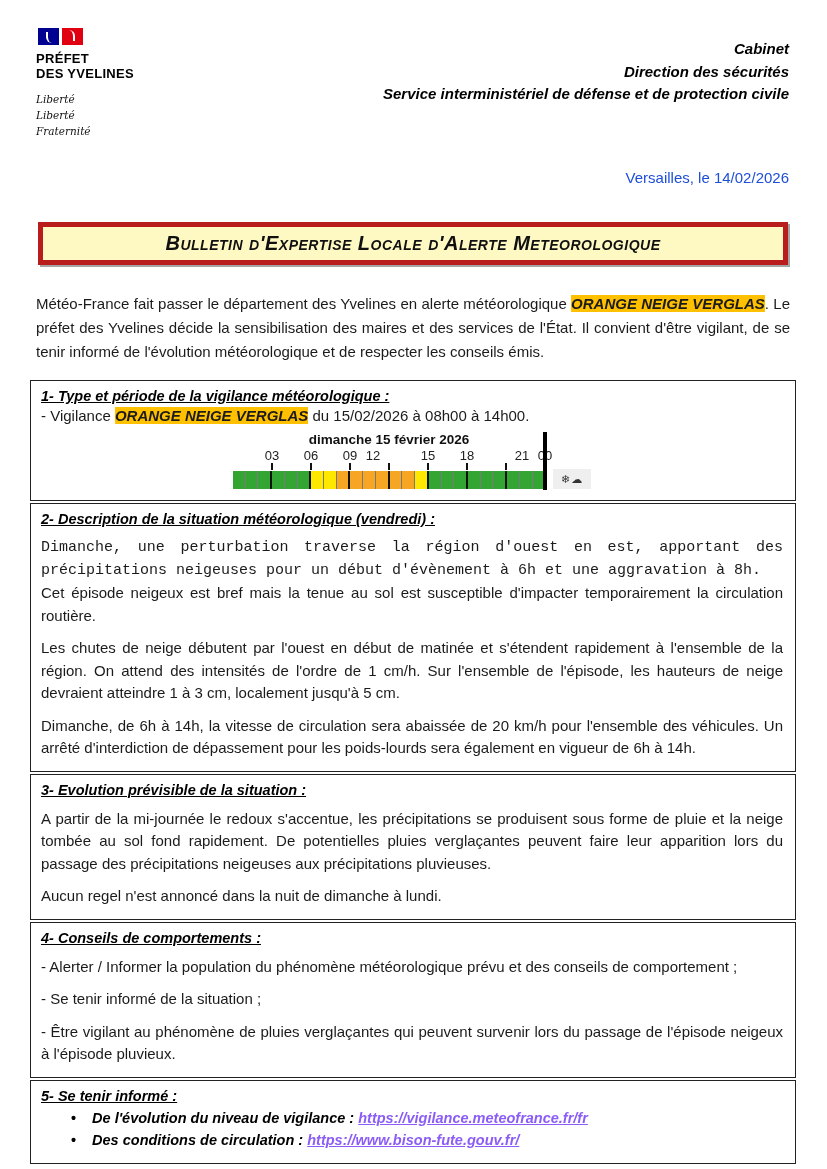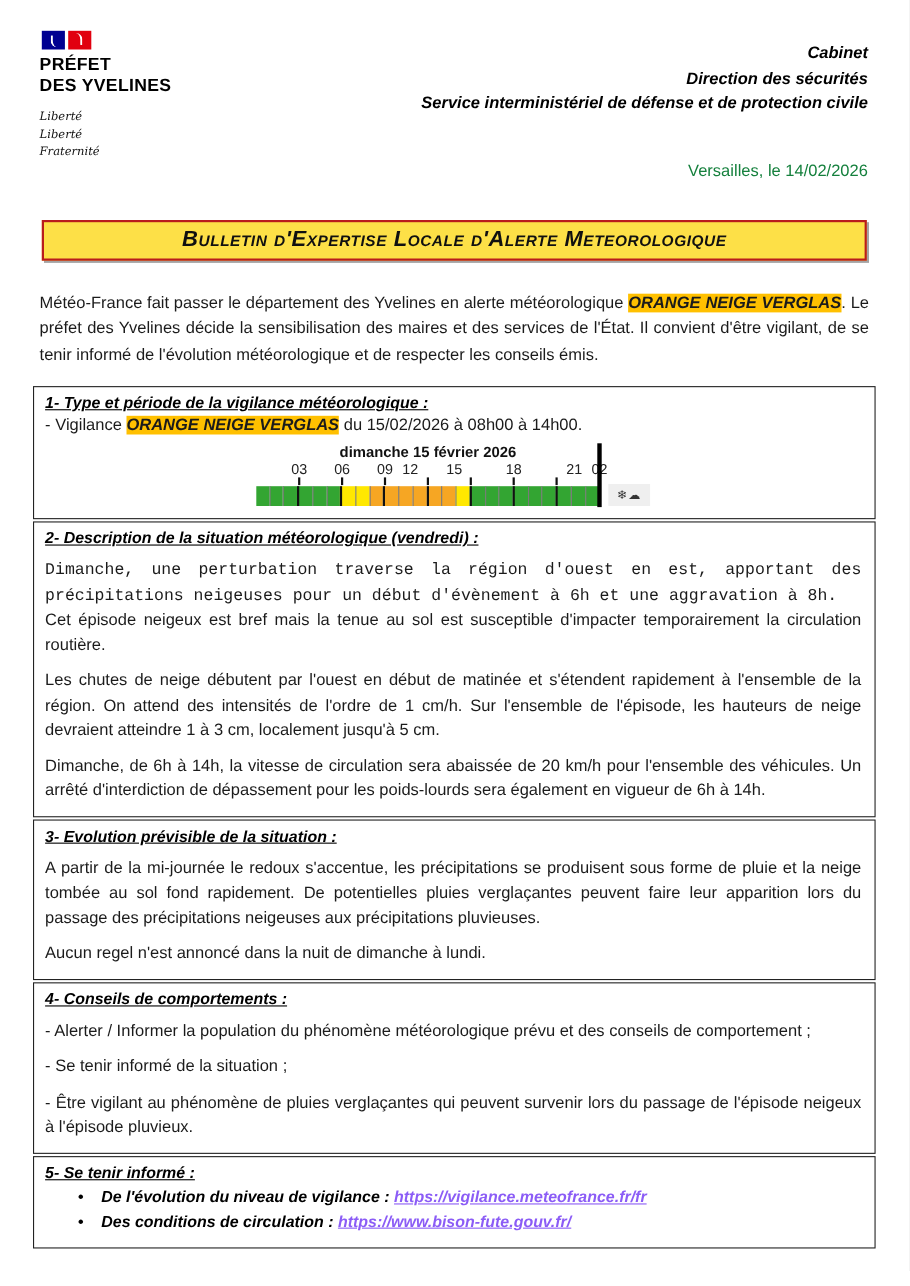--- a/index.html
+++ b/index.html
@@ -14,28 +14,28 @@
     box-sizing:border-box;
   }
   
   .header{display:flex;justify-content:space-between;padding:26px 38px 0 36px;}
   .logo{width:220px;}
   .emblem{display:flex;gap:3px;margin:2px 0 6px 2px;}
   .emblem-blue{width:21px;height:17px;background:#000091;position:relative;}
   .emblem-blue::after{content:"";position:absolute;right:4px;bottom:2px;width:7px;height:11px;border-left:2px solid #fff;border-radius:0 0 0 6px;}
   .emblem-red{width:21px;height:17px;background:#E1000F;position:relative;}
   .emblem-red::after{content:"";position:absolute;left:4px;top:2px;width:7px;height:11px;border-right:2px solid #fff;border-radius:0 6px 0 0;}
-  .logo-line{font-weight:bold;font-size:16px;line-height:1.18;letter-spacing:.3px;color:#000;}
+  .logo-line{font-weight:bold;font-size:13px;line-height:1.18;letter-spacing:.3px;color:#000;}
   .motto{font-family:"DejaVu Serif", serif;font-style:italic;font-size:10.5px;line-height:1.55;margin-top:9px;color:#111;}
   .header-right{text-align:right;padding-top:12px;font-weight:bold;font-style:italic;font-size:15px;line-height:1.5;color:#000;}
-  .dateline{text-align:right;padding-right:38px;font-size:15px;color:#15803d;}
+  .dateline{text-align:right;padding-right:38px;margin-top:30px;font-size:15px;color:#1d4ed8;}
   
   .title-bar{
     margin:36px 39px 0 38px;height:33px;
-    background:#fde047;border:2px solid #b91c1c;
+    background:#fef9c3;border:5px solid #b91c1c;
     box-shadow:2px 2px 0 rgba(90,90,90,.55);
     display:flex;align-items:center;justify-content:center;
   }
   .title-bar span{
     font-variant:small-caps;font-weight:bold;font-style:italic;
     font-size:20px;letter-spacing:.5px;color:#101010;
   }
   
   .intro{margin:27px 37px 0 36px;font-size:15px;line-height:1.57;text-align:justify;}
   
@@ -106,27 +106,27 @@
       <div class="tl-date">dimanche 15 février 2026</div>
       <div class="tl-labels">
           <span class="tl-label" style="left: 39px;">03</span>
           <span class="tl-tick" style="left: 39px;"></span>
           <span class="tl-label" style="left: 78px;">06</span>
           <span class="tl-tick" style="left: 78px;"></span>
           <span class="tl-label" style="left: 117px;">09</span>
           <span class="tl-tick" style="left: 117px;"></span>
           <span class="tl-label" style="left: 140px;">12</span>
           <span class="tl-tick" style="left: 156px;"></span>
-          <span class="tl-label" style="left: 180px;">15</span>
+          <span class="tl-label" style="left: 195px;">15</span>
           <span class="tl-tick" style="left: 195px;"></span>
           <span class="tl-label" style="left: 234px;">18</span>
           <span class="tl-tick" style="left: 234px;"></span>
           <span class="tl-label" style="left: 273px; margin-left: 16px;">21</span>
           <span class="tl-tick" style="left: 273px;"></span>
-          <span class="tl-label" style="left: 312px;">02</span>
+          <span class="tl-label" style="left: 312px;">00</span>
         </div>
       <div class="tl-row">
         <div class="tl-bar">
             <div class="tl-cell" style="background: rgb(51, 165, 50);"></div>
             <div class="tl-cell" style="background: rgb(51, 165, 50); border-left: 1px solid rgb(122, 122, 122);"></div>
             <div class="tl-cell" style="background: rgb(51, 165, 50); border-left: 1px solid rgb(122, 122, 122);"></div>
             <div class="tl-cell" style="background: rgb(51, 165, 50); border-left: 2px solid rgb(17, 17, 17);"></div>
             <div class="tl-cell" style="background: rgb(51, 165, 50); border-left: 1px solid rgb(122, 122, 122);"></div>
             <div class="tl-cell" style="background: rgb(51, 165, 50); border-left: 1px solid rgb(122, 122, 122);"></div>
             <div class="tl-cell" style="background: rgb(255, 232, 0); border-left: 2px solid rgb(17, 17, 17);"></div>

